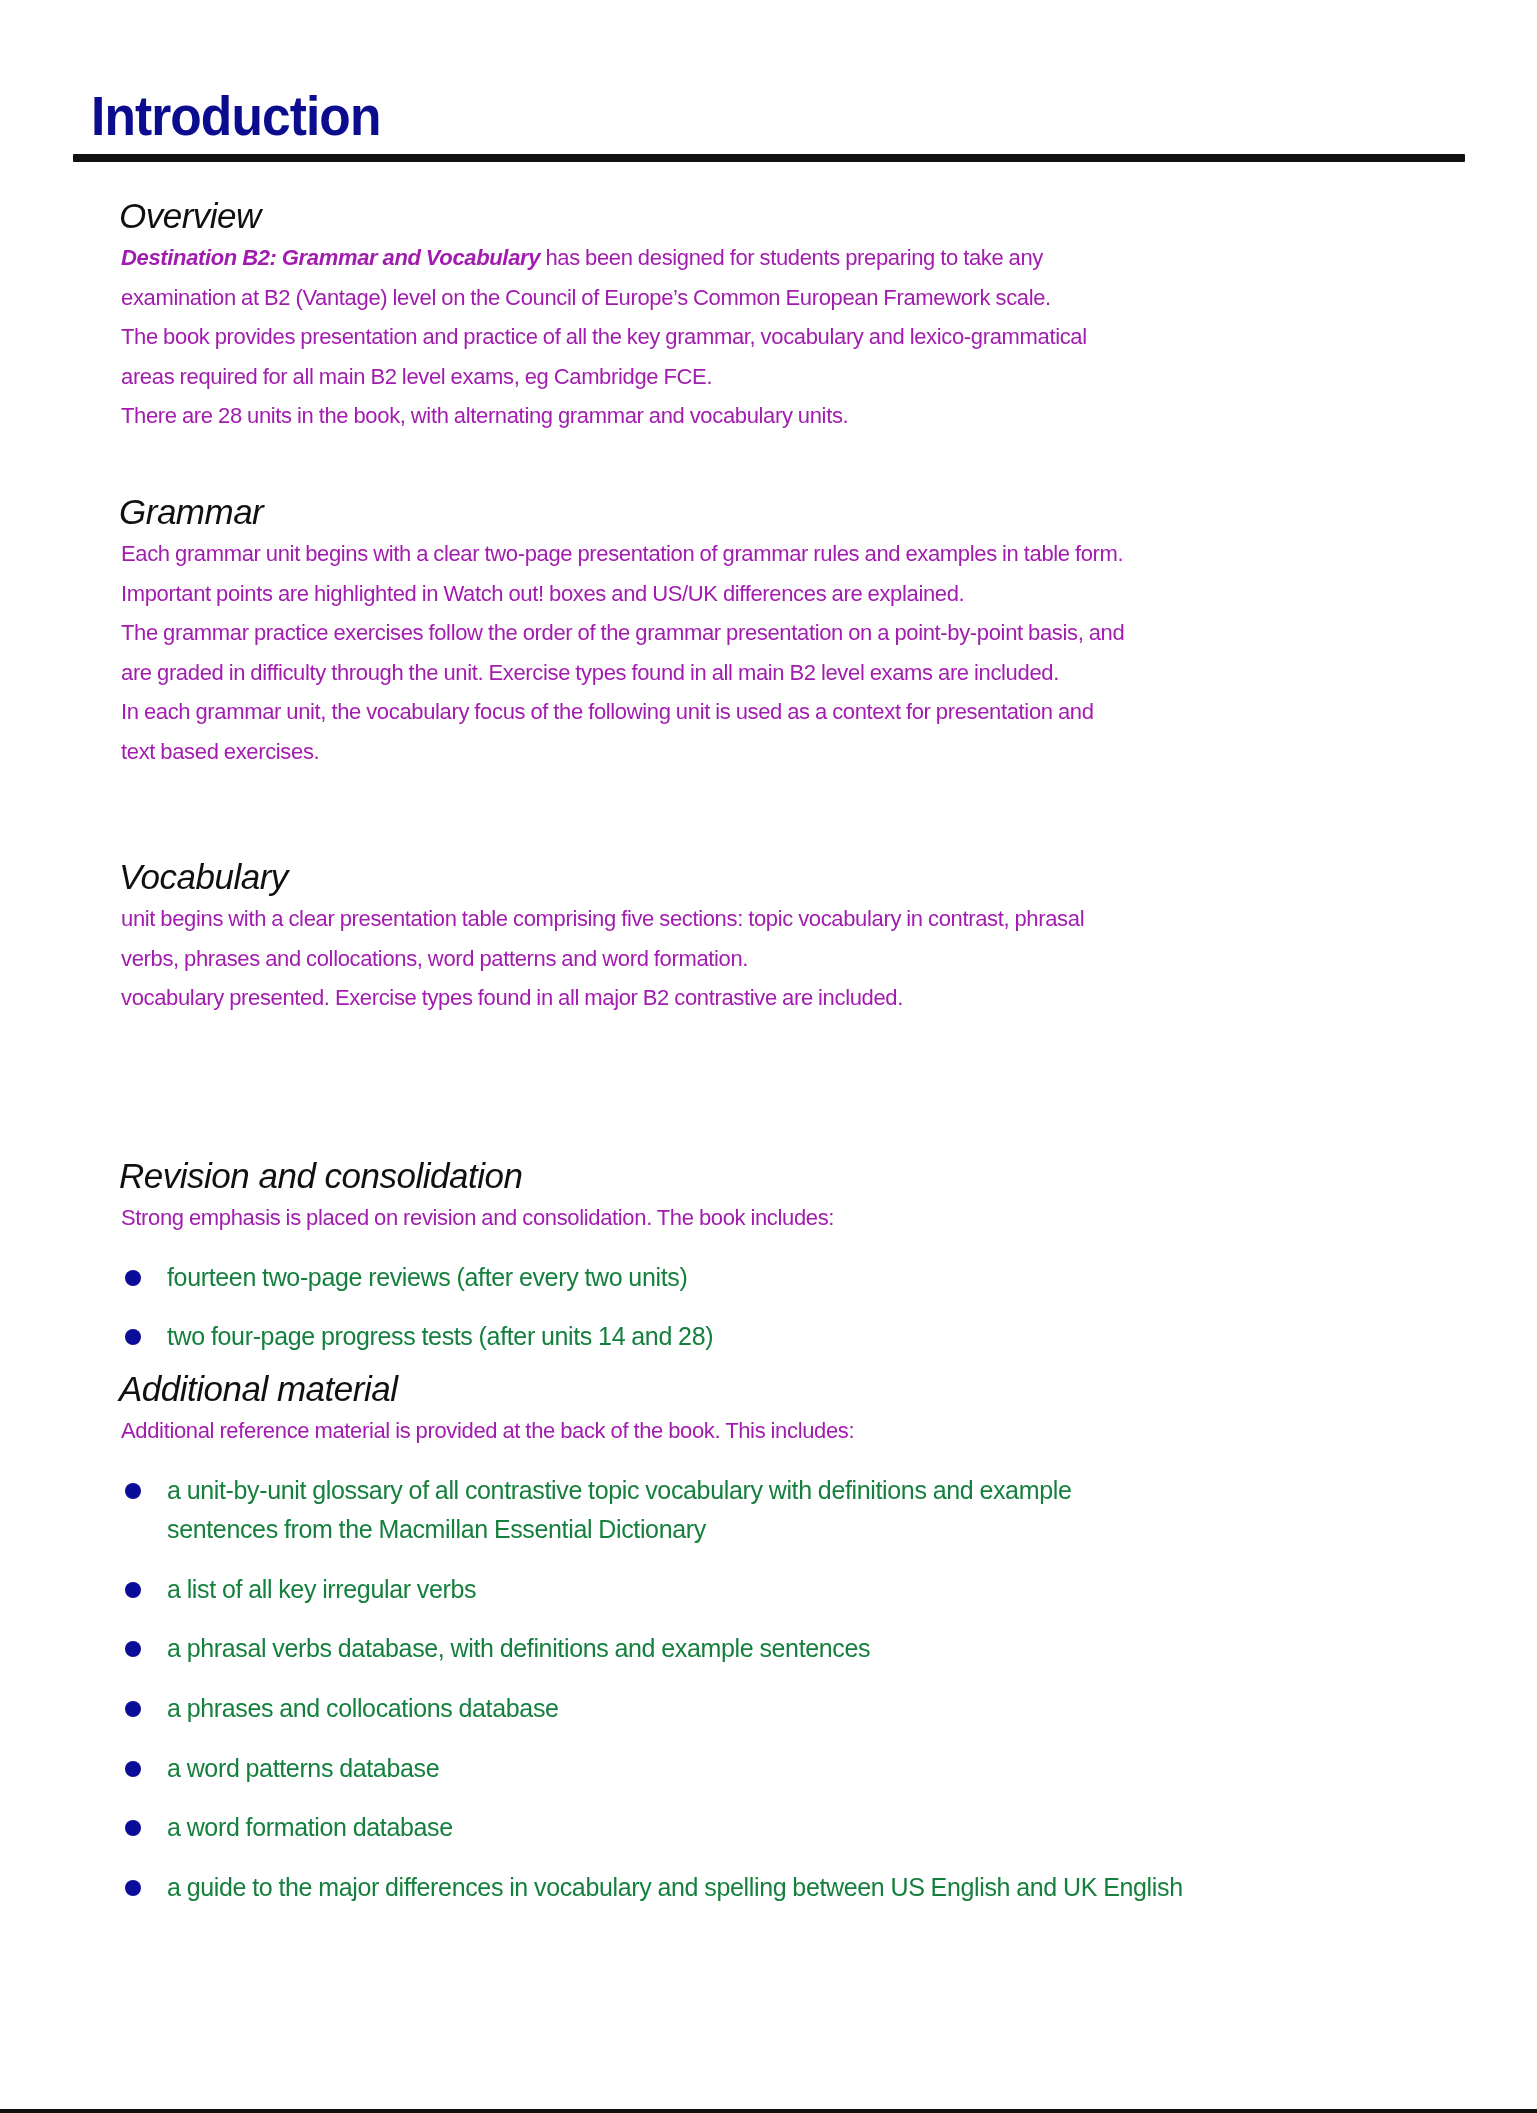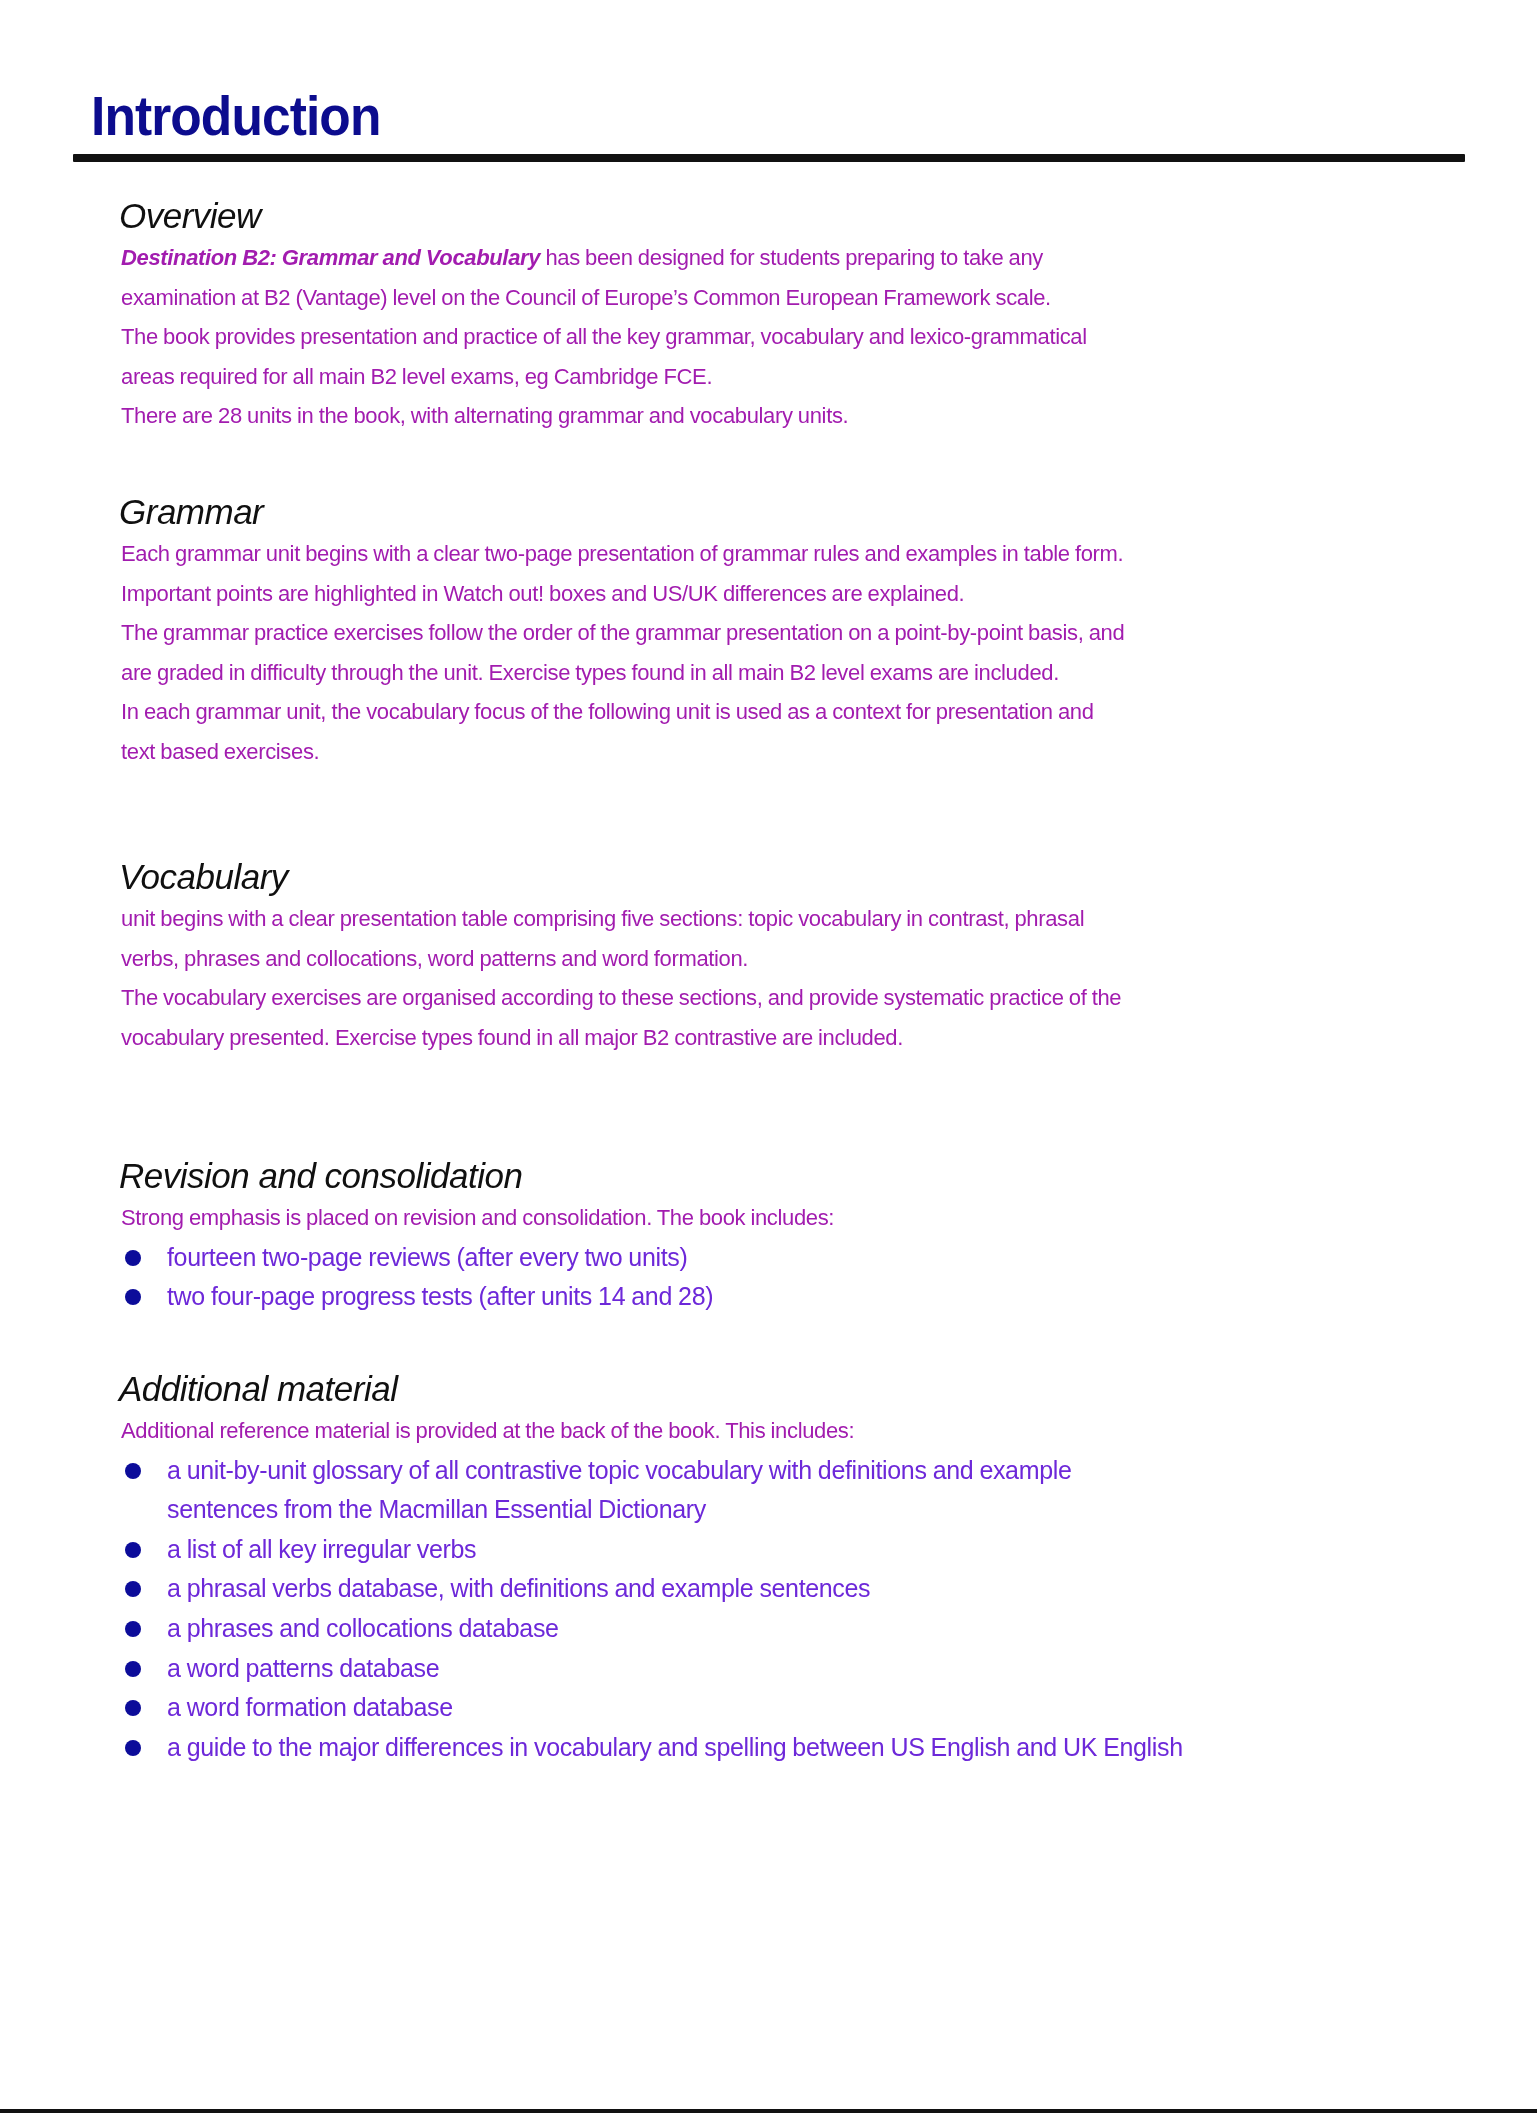--- a/index.html
+++ b/index.html
@@ -79,23 +79,24 @@
       list-style: none;
       margin: 0;
       padding: 0;
     }
     .bullets li {
       position: relative;
       padding-left: 48px;
       font-family: "Liberation Sans", sans-serif;
       font-size: 25px;
       line-height: 39.6px;
-      color: #6d28d9;
+      color: #15803d;
       letter-spacing: -0.35px;
       word-spacing: -0.5px;
+      margin-top: 20px;
     }
     .bullet-dot {
       position: absolute;
       left: 6px;
       top: 12px;
       width: 16px;
       height: 16px;
       border-radius: 50%;
       background: #0c0c9a;
     }
@@ -127,21 +128,20 @@
   <p>The grammar practice exercises follow the order of the grammar presentation on a point-by-point basis, and</p>
   <p>are graded in difficulty through the unit. Exercise types found in all main B2 level exams are included.</p>
   <p>In each grammar unit, the vocabulary focus of the following unit is used as a context for presentation and</p>
   <p>text based exercises.</p>
 </section>
 
 <section class="section" id="sec-vocabulary">
   <h2>Vocabulary</h2>
   <p>unit begins with a clear presentation table comprising five sections: topic vocabulary in contrast, phrasal</p>
   <p>verbs, phrases and collocations, word patterns and word formation.</p>
-  <p>The vocabulary exercises are organised according to these sections, and provide systematic practice of the</p>
   <p>vocabulary presented. Exercise types found in all major B2 contrastive are included.</p>
 </section>
 
 <section class="section" id="sec-revision">
   <h2>Revision and consolidation</h2>
   <p>Strong emphasis is placed on revision and consolidation. The book includes:</p>
   <ul class="bullets">
     <li><span class="bullet-dot"></span><span>fourteen two-page reviews (after every two units)</span></li>
     <li><span class="bullet-dot"></span><span>two four-page progress tests (after units 14 and 28)</span></li>
   </ul>

